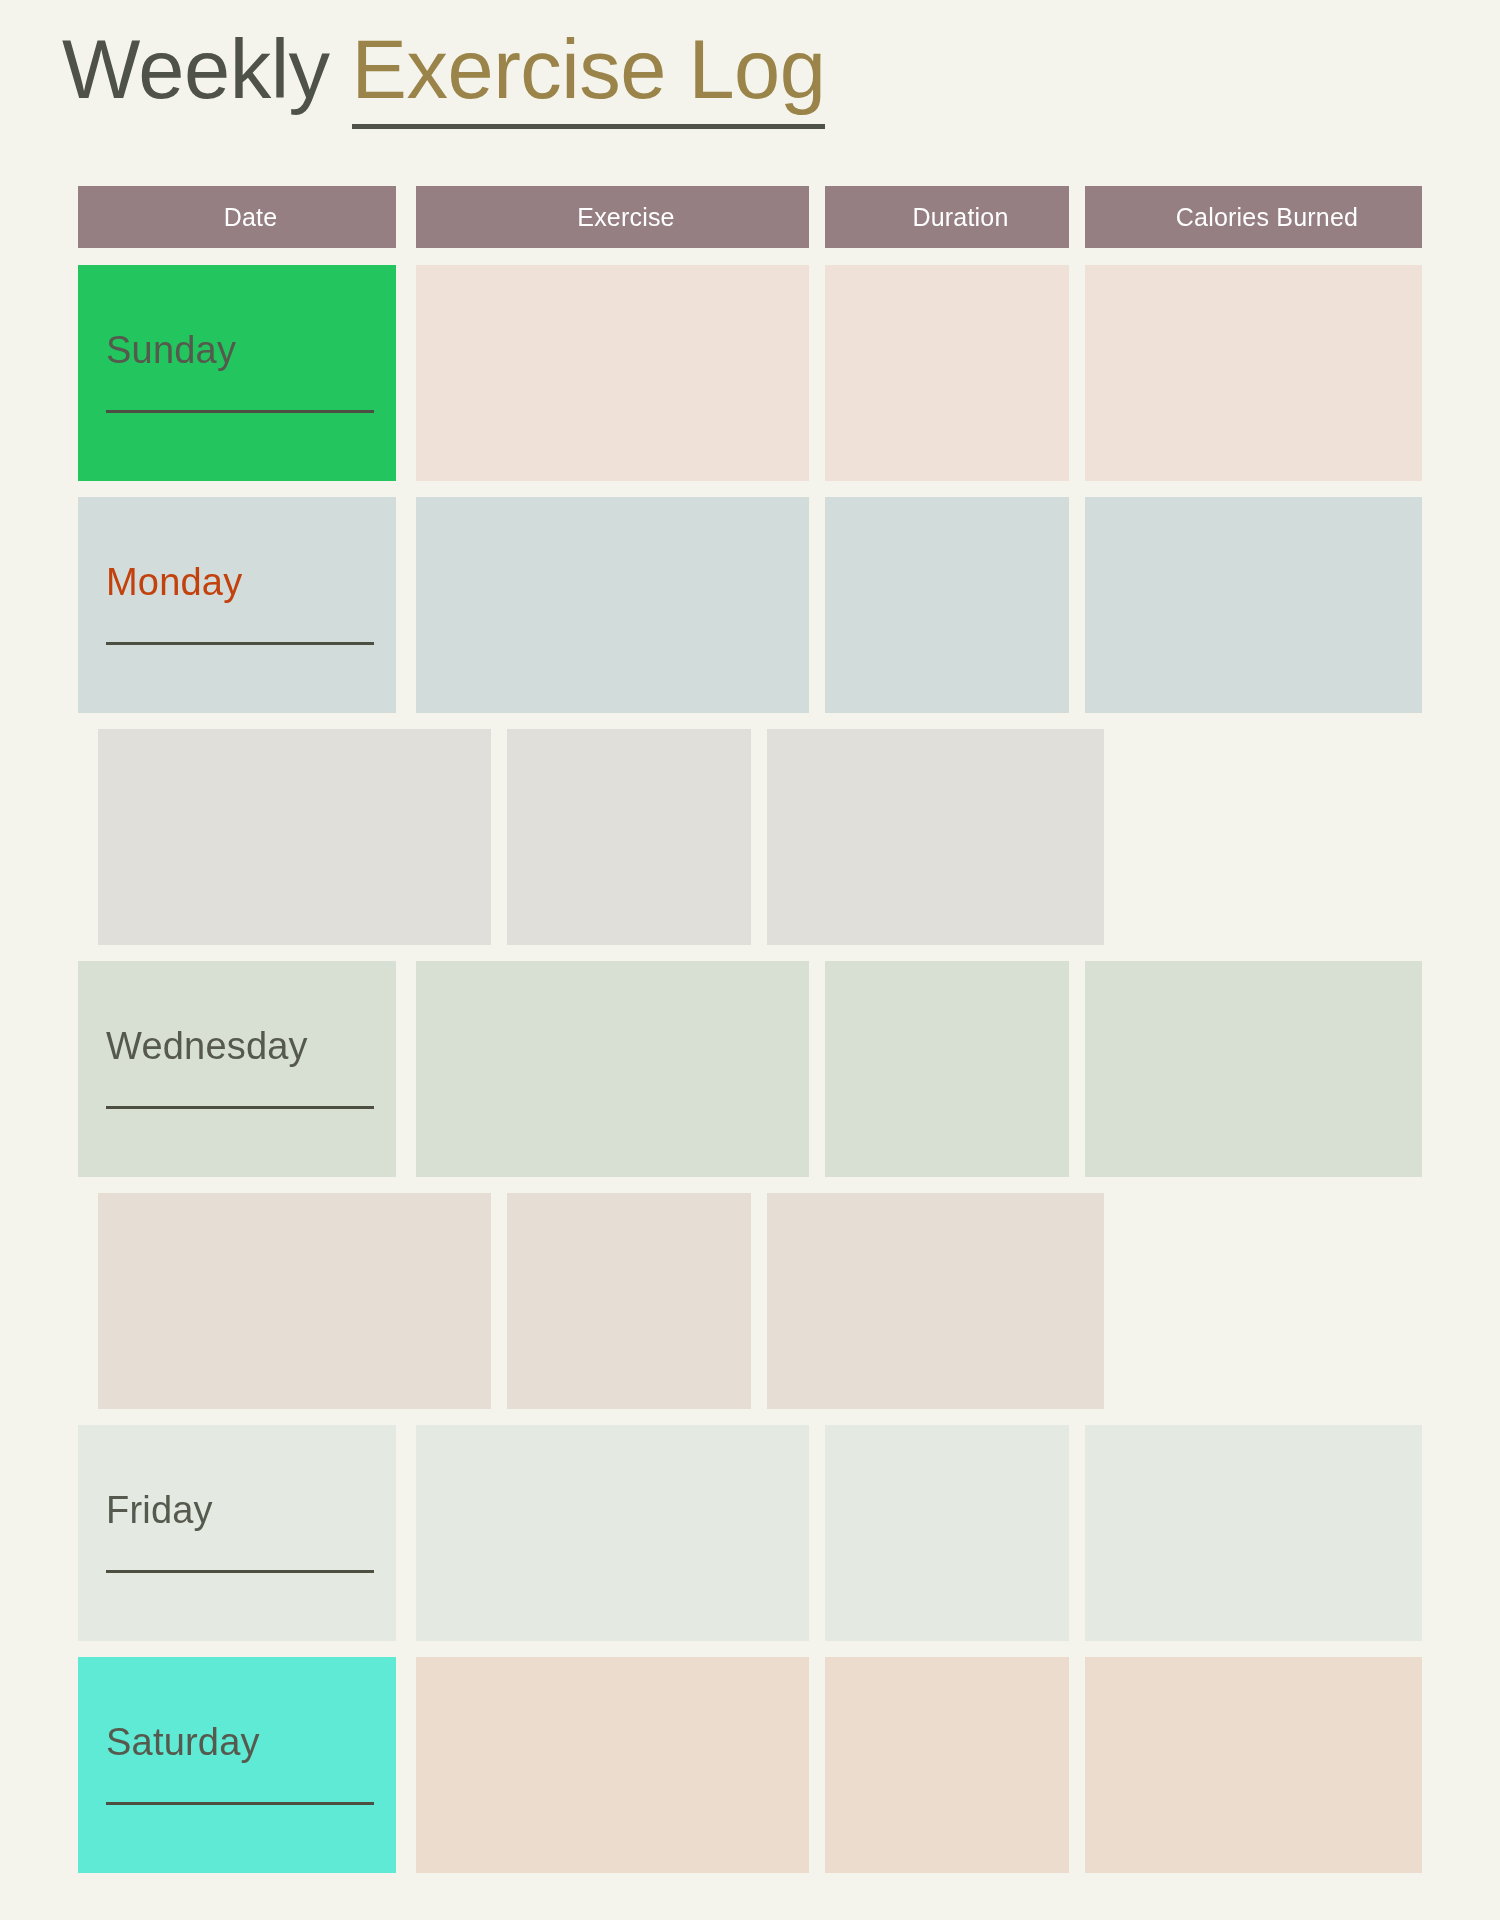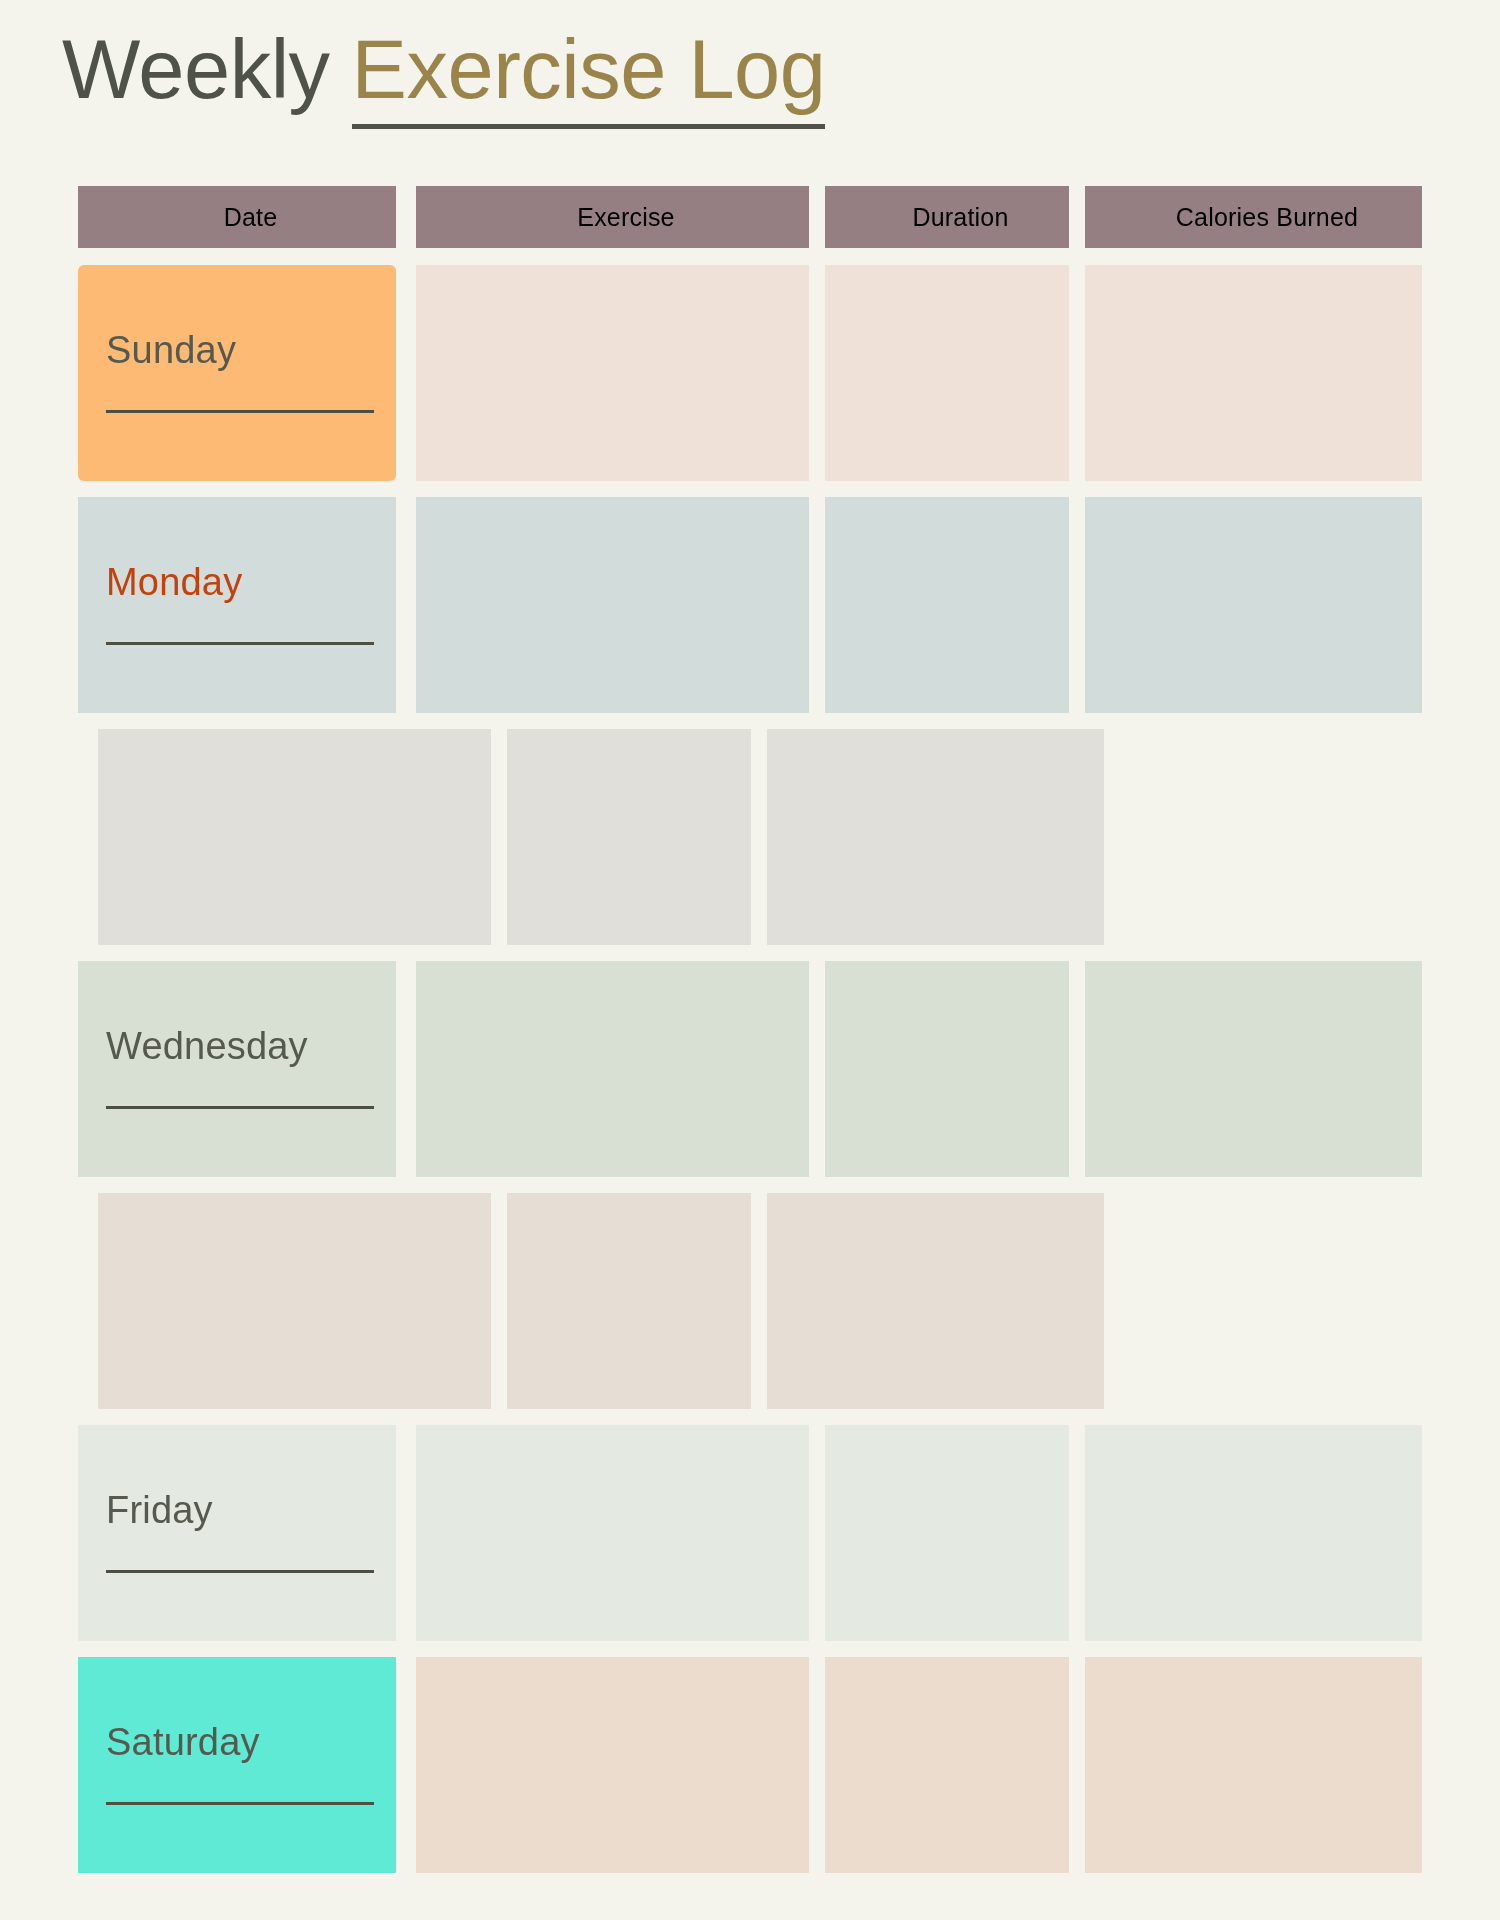--- a/index.html
+++ b/index.html
@@ -101,21 +101,21 @@
   .col-exercise  { width: 393px; }
   .col-duration  { width: 244px; }
   .col-calories  { width: 337px; }
 
   .gap-1 { width: 20px; flex: none; }
   .gap-2 { width: 16px; flex: none; }
   .gap-3 { width: 16px; flex: none; }
 
   .head-cell {
     background: #957f82;
-    color: #000000;
+    color: #ffffff;
     display: flex;
     align-items: center;
     justify-content: center;
     font-size: 25px;
     font-weight: 400;
     letter-spacing: 0.2px;
     height: 62px;
     padding-left: 27px;
   }
 
@@ -168,21 +168,21 @@
       <div class="gap-1"></div>
       <div class="head-cell col-exercise">Exercise</div>
       <div class="gap-2"></div>
       <div class="head-cell col-duration">Duration</div>
       <div class="gap-3"></div>
       <div class="head-cell col-calories">Calories Burned</div>
     </div>
 
     <div id="rows-container">
         <div class="row body-row">
-          <div class="body-cell date-cell col-date" style="background: #fdba74; border-radius: 6px;">
+          <div class="body-cell date-cell col-date" style="background: #22c55e;">
             <div class="day-label" style="color: rgb(86, 89, 77);">Sunday</div>
             <div class="write-line" style="background: rgb(76, 79, 66);"></div>
           </div>
           <div class="gap-1"></div>
           <div class="body-cell col-exercise" style="background: rgb(239, 225, 216);"></div>
           <div class="gap-2"></div>
           <div class="body-cell col-duration" style="background: rgb(239, 225, 216);"></div>
           <div class="gap-3"></div>
           <div class="body-cell col-calories" style="background: rgb(239, 225, 216);"></div>
         </div>

